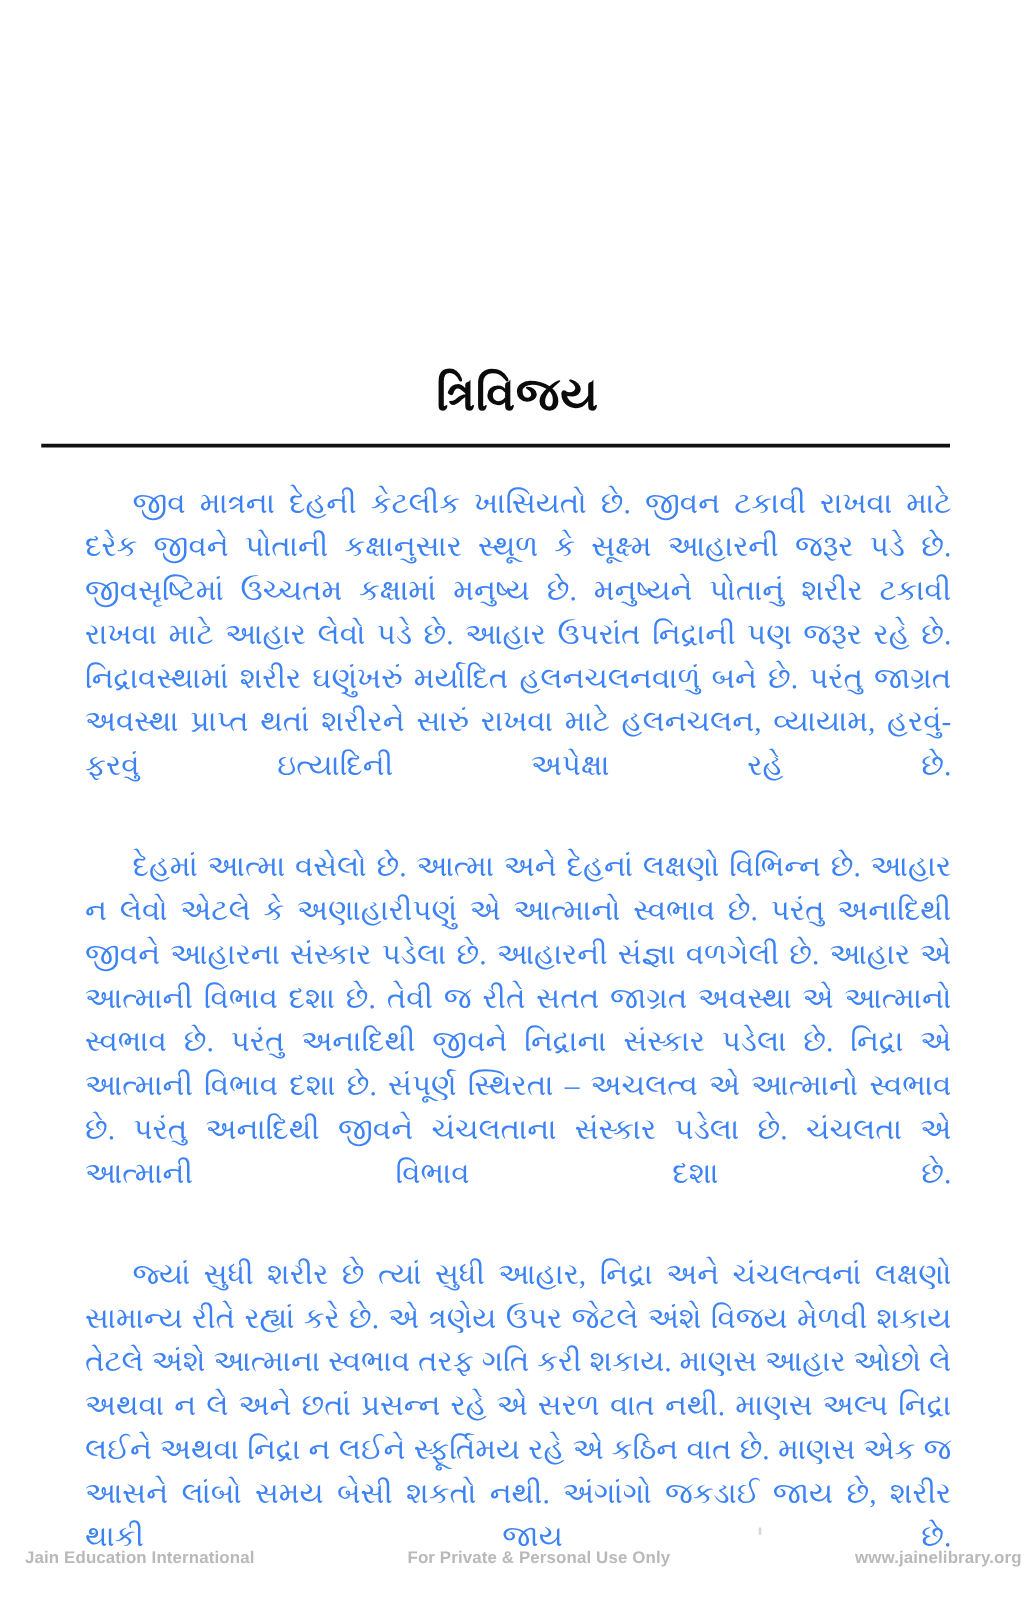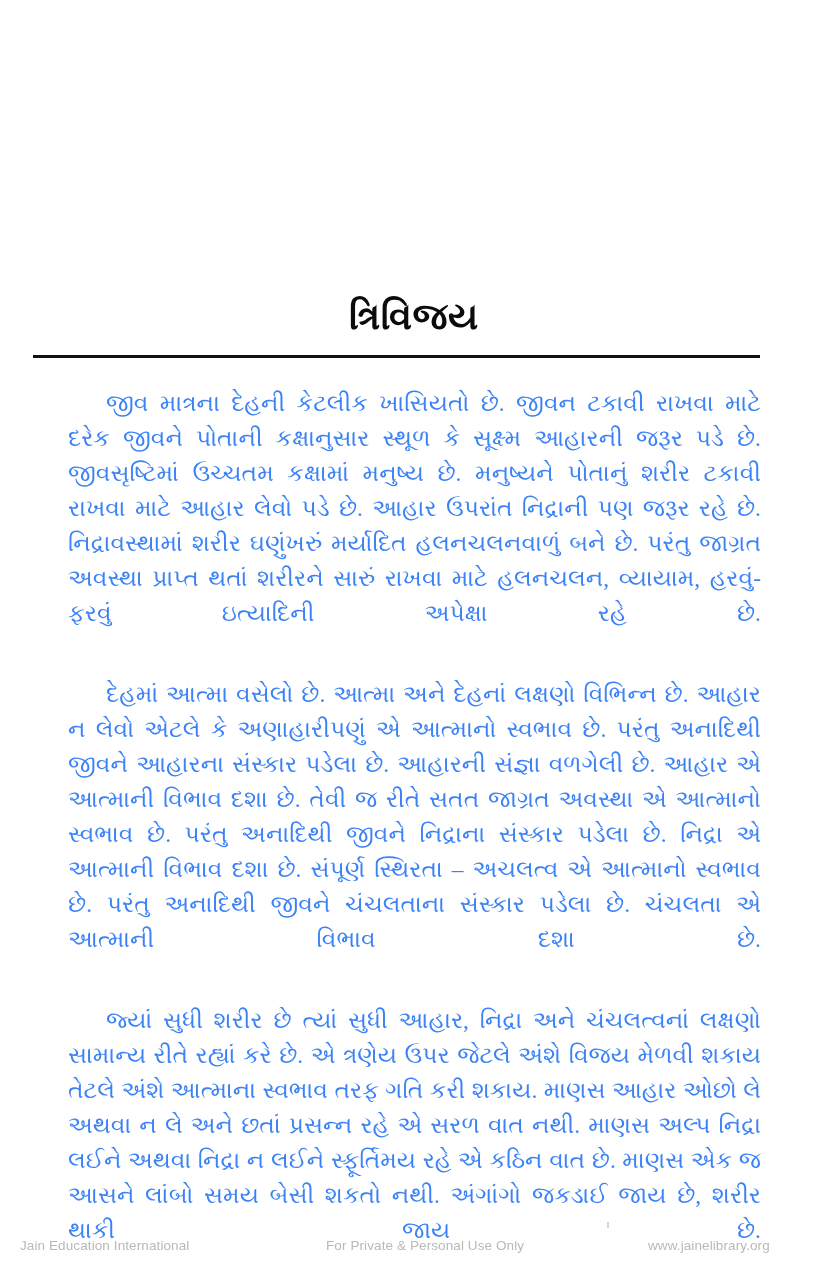--- a/index.html
+++ b/index.html
@@ -84,24 +84,25 @@
     width: 828px;
     height: 22px;
   }
   .footer-item {
     position: absolute;
     font-family: "Liberation Sans", "DejaVu Sans", sans-serif;
     font-size: 13.5px;
     color: #b9b9b9;
     white-space: nowrap;
     letter-spacing: 0.1px;
+    font-weight: bold;
   }
   .footer-left  { left: 20px;  top: 0; }
   .footer-mid   { left: 326px; top: 0; }
-  .footer-right { left: 648px; top: 0; }
+  .footer-right { left: 684px; top: 0; }
 
   .scan-speck {
     position: absolute;
     left: 607px;
     top: 1222px;
     width: 2px;
     height: 6px;
     background: #d5d5d5;
   }
 </style>

